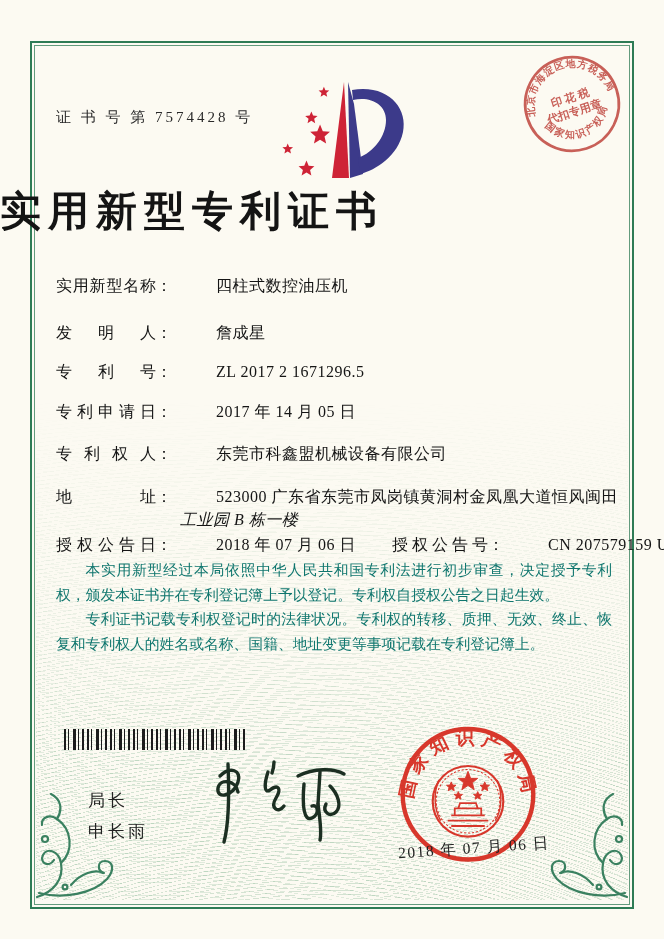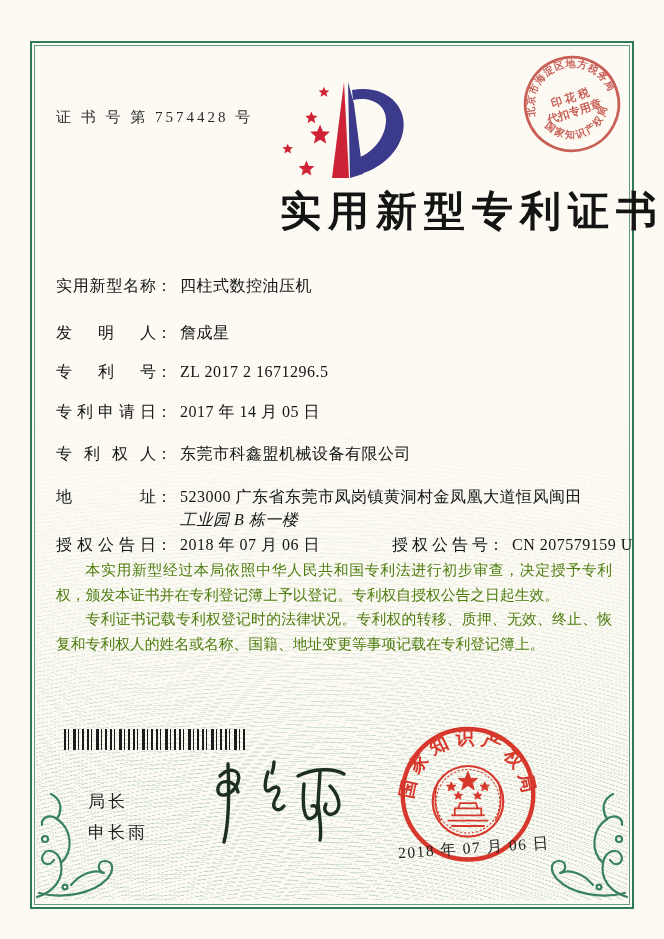--- a/index.html
+++ b/index.html
@@ -11,41 +11,41 @@
   
   .waves{position:absolute;left:36px;top:400px;width:592px;height:500px;
     background:
       repeating-radial-gradient(ellipse 130% 95% at 50% 150%, rgba(96,160,118,.26) 0 1px, transparent 1px 6px),
       repeating-radial-gradient(ellipse 140% 100% at 20% 165%, rgba(96,160,118,.18) 0 1px, transparent 1px 7px);
     -webkit-mask-image:linear-gradient(to bottom, transparent 0, rgba(0,0,0,.45) 45%, #000 75%);
             mask-image:linear-gradient(to bottom, transparent 0, rgba(0,0,0,.45) 45%, #000 75%);}
   .cert-no{position:absolute;left:56px;top:84px;font-size:15px;letter-spacing:3px;color:#2a2a2a;margin-top:24px;}
   .logo{position:absolute;left:266px;top:74px;}
   .tax-stamp{position:absolute;left:518px;top:50px;transform:rotate(-18deg);opacity:.88;}
-  .title{position:absolute;left:0;top:184px;width:100%;text-align:right;
+  .title{position:absolute;left:0;top:184px;width:100%;text-align:left;
     font-size:41px;font-weight:700;letter-spacing:7px;color:#141414;}
   .fields{position:absolute;left:56px;top:268px;width:560px;font-size:16px;color:#151515;}
   .frow{position:absolute;left:0;white-space:nowrap;}
   .flabel{display:inline-block;width:100px;text-align:justify;text-align-last:justify;vertical-align:top;}
   .fcolon{display:inline-block;margin-right:8px;}
-  .fvalue{letter-spacing:.5px;}
+  .fvalue{letter-spacing:.5px;margin-left:36px;}
   .addr2{position:absolute;left:124px;white-space:nowrap;letter-spacing:.5px;font-style:italic;}
   .grantno{position:absolute;left:336px;white-space:nowrap;}
   .grantno .flabel{width:96px;}
   .body-text{position:absolute;left:56px;top:558px;width:556px;font-size:14.8px;line-height:24.6px;
-    color:#4d7c0f;text-align:justify;}
+    color:#0f766e;text-align:justify;}
   .body-text p{margin:0;text-indent:2em;}
   .barcode{position:absolute;left:64px;top:729px;width:182px;height:21px;
     background:repeating-linear-gradient(90deg,
       #1c1c1c 0 2px, transparent 2px 4px,
       #1c1c1c 4px 5px, transparent 5px 9px,
       #1c1c1c 9px 12px, transparent 12px 14px,
       #1c1c1c 14px 15px, transparent 15px 18px,
       #1c1c1c 18px 20px, transparent 20px 23px);}
-  .signoff{position:absolute;left:88px;top:786px;font-family:Liberation Sans, sans-serif;
+  .signoff{position:absolute;left:88px;top:786px;font-family:Liberation Mono, monospace;
     font-size:17px;color:#222;letter-spacing:3px;line-height:31px;}
   .signature{position:absolute;left:192px;top:758px;}
   .seal{position:absolute;left:393px;top:716px;}
   .seal-date{position:absolute;left:398px;top:838px;font-size:15.5px;letter-spacing:1.5px;color:#222;
     transform:rotate(-4deg);white-space:nowrap;}
   .footer{position:absolute;left:0;top:884px;width:100%;text-align:center;font-size:13.5px;color:#333;letter-spacing:1px;}
   .flourish{position:absolute;}
   .fl-left{left:31px;top:793px;}
   .fl-right{left:513px;top:793px;transform:scaleX(-1);}
 </style>

